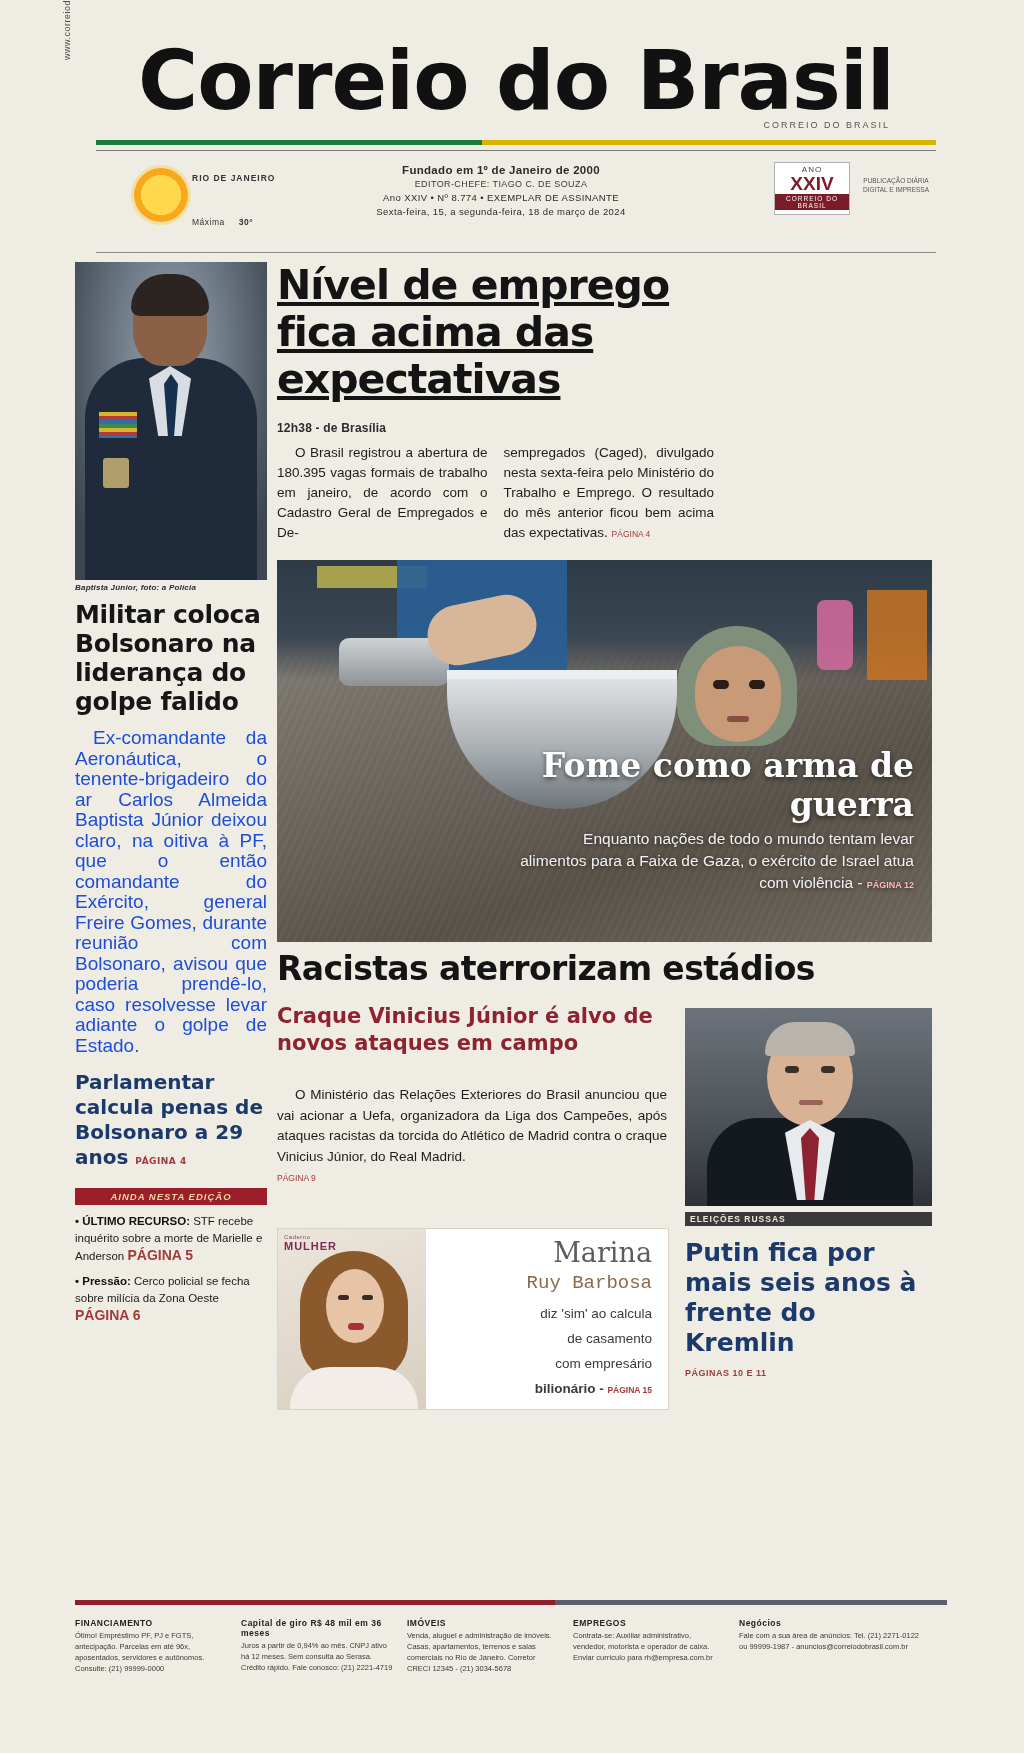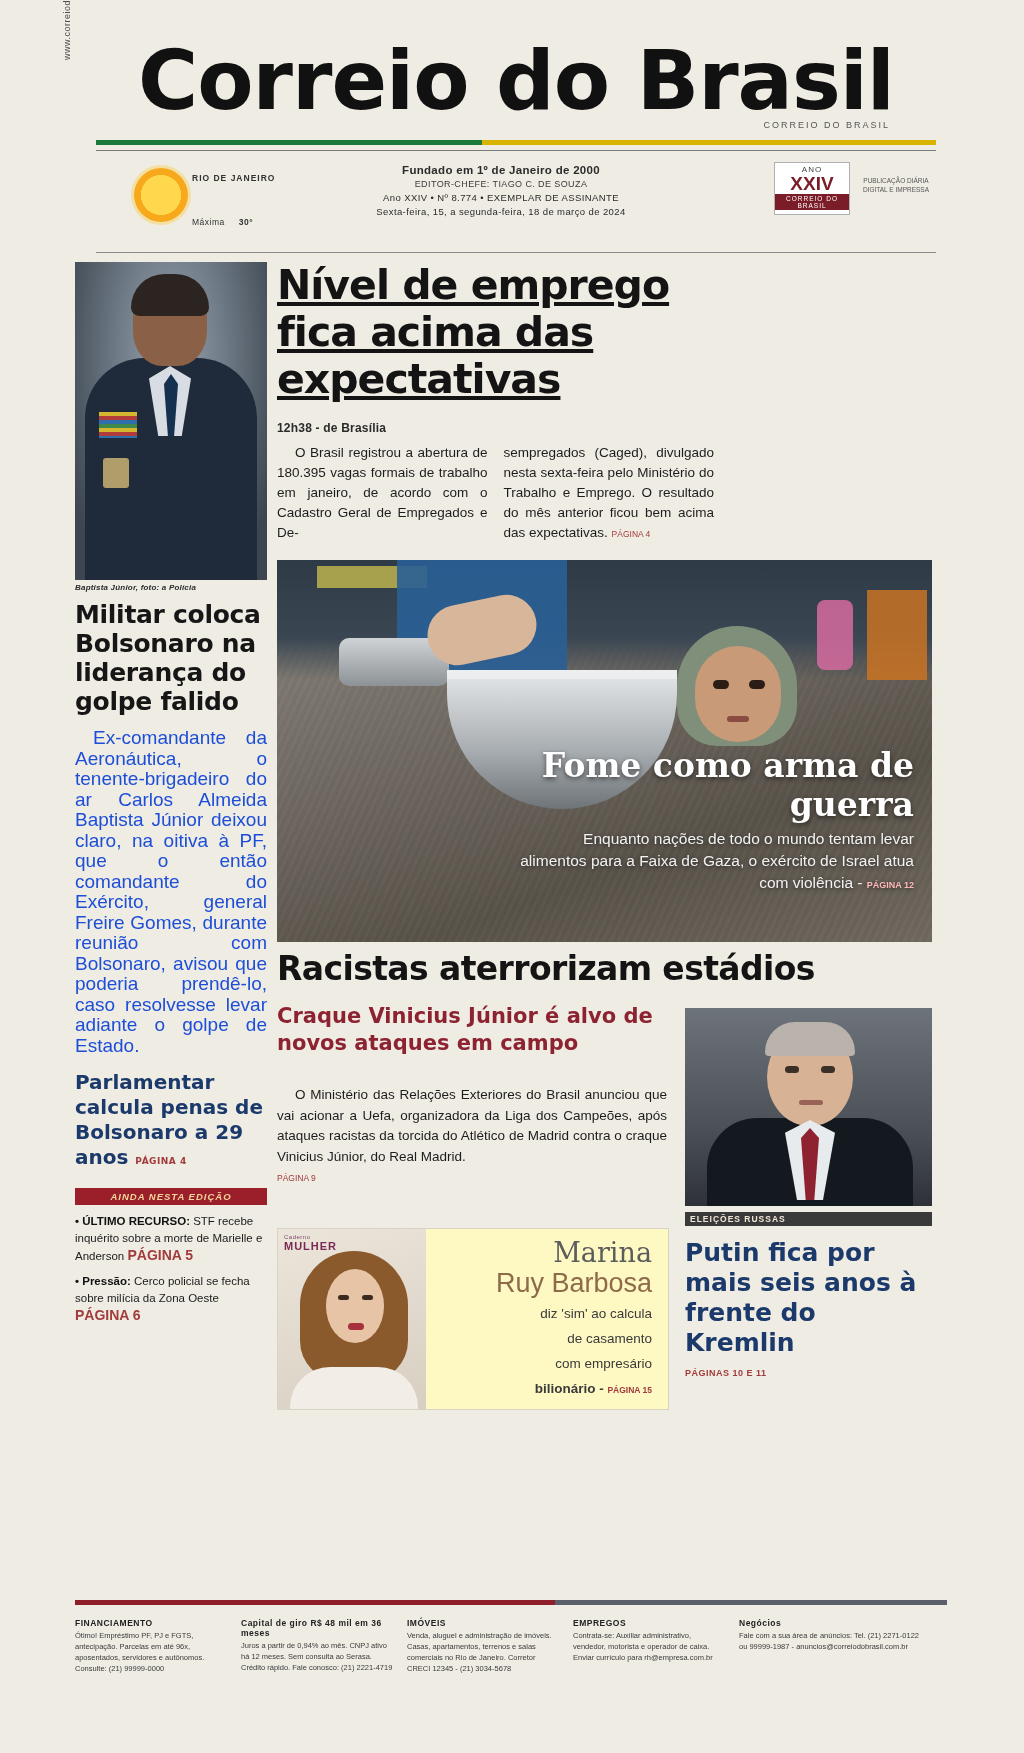--- a/index.html
+++ b/index.html
@@ -233,37 +233,37 @@
   }
   .putin-hl{
     position:absolute;left:685px;top:1238px;width:247px;
     font-family:"DejaVu Sans", sans-serif;font-weight:bold;font-size:25px;line-height:30px;color:#1b3a6b;
   }
   .putin-more{
     position:absolute;left:685px;top:1368px;width:247px;font-size:9px;font-weight:bold;color:#a23b3b;letter-spacing:.5px;
   }
   
   .marina{
-    position:absolute;left:277px;top:1228px;width:390px;height:180px;background:#fef9c3;
+    position:absolute;left:277px;top:1228px;width:390px;height:180px;background:#ffffff;
     border:1px solid #d9d3c7;overflow:hidden;
   }
   .ma-photo{position:absolute;left:0;top:0;width:148px;height:180px;background:#efe9df;overflow:hidden;}
   .ma-bg{position:absolute;inset:0;background:linear-gradient(160deg,#ece5da,#d8cfc2);}
   .ma-hair{position:absolute;left:22px;top:22px;width:108px;height:130px;border-radius:54px 54px 40px 40px;background:#8a5a2c;}
   .ma-face{position:absolute;left:48px;top:40px;width:58px;height:74px;border-radius:30px/38px;background:#e7c4a6;}
   .ma-eye1{position:absolute;left:60px;top:66px;width:11px;height:5px;border-radius:4px;background:#3a2a20;}
   .ma-eye2{position:absolute;left:84px;top:66px;width:11px;height:5px;border-radius:4px;background:#3a2a20;}
   .ma-lips{position:absolute;left:70px;top:94px;width:16px;height:7px;border-radius:6px;background:#a8303c;}
   .ma-body{position:absolute;left:12px;top:138px;width:128px;height:44px;background:#f2eee7;border-radius:40px 40px 0 0;}
   .ma-logo{position:absolute;left:6px;top:5px;width:66px;}
   .ma-logo .l1{font-size:6px;letter-spacing:.5px;color:#7a4a6a;}
   .ma-logo .l2{font-size:11px;font-weight:bold;letter-spacing:1px;color:#7a2a55;}
   .ma-text{position:absolute;left:152px;top:8px;width:230px;text-align:right;padding-right:8px;box-sizing:border-box;}
   .ma-text .n1{font-family:"DejaVu Serif", serif;font-size:27px;line-height:31px;color:#5c5c5c;}
-  .ma-text .n2{font-family:Liberation Sans, sans-serif;font-size:27px;line-height:31px;color:#8d6a4a;}
+  .ma-text .n2{font-family:Liberation Mono, monospace;font-size:19px;line-height:31px;color:#8d6a4a;}
   .ma-text .d{font-size:13.5px;line-height:21px;color:#3a3a3a;margin-top:4px;}
   .ma-text .d b{font-weight:bold;}
   .ma-text .more{font-size:8.5px;color:#a23b3b;font-weight:bold;}
   
   .foot-rule{position:absolute;left:75px;top:1600px;width:872px;height:5px;
     background:linear-gradient(to right,#8e1f2a 0 55%, #5a5f6b 55% 100%);}
   .classifieds{
     position:absolute;left:75px;top:1618px;width:872px;
     display:flex;gap:14px;
   }

